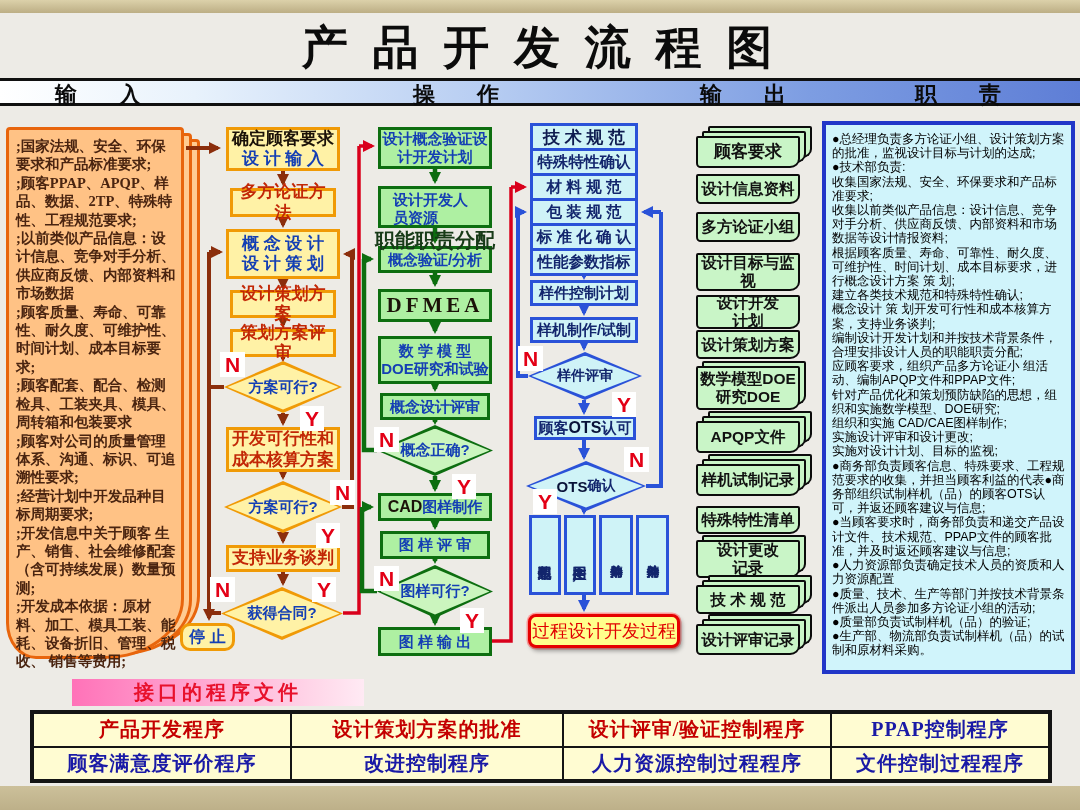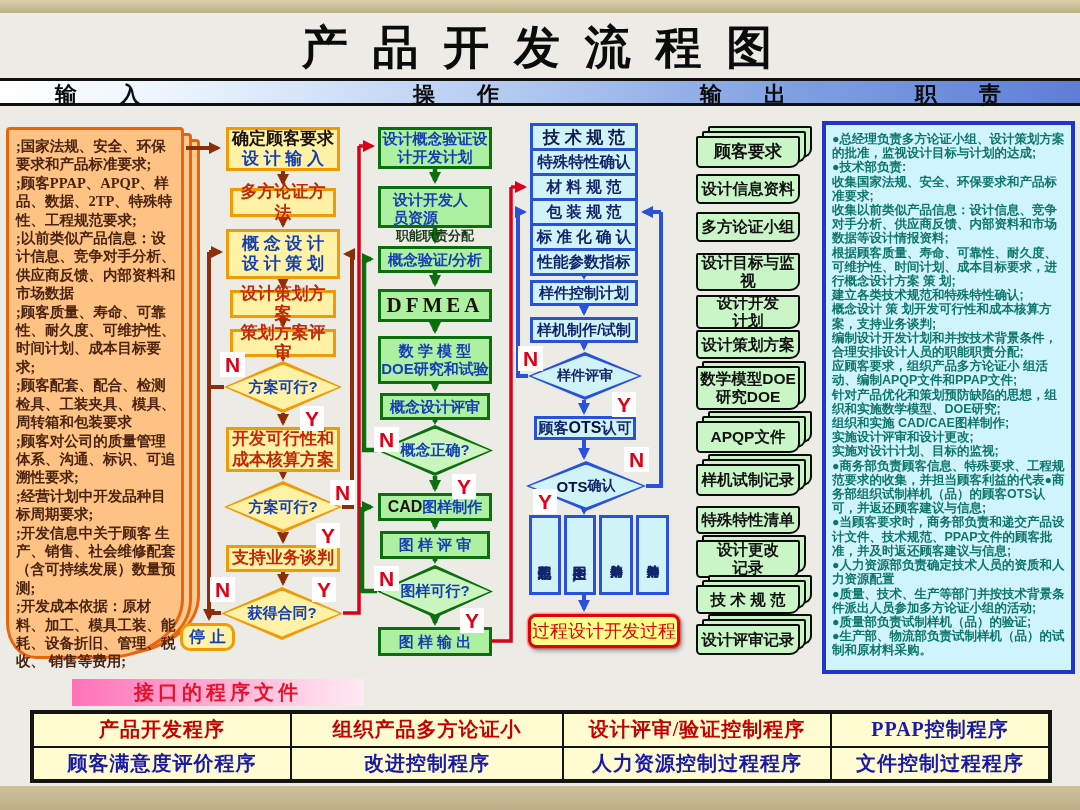--- a/index.html
+++ b/index.html
@@ -64,40 +64,40 @@
   .doc{position:absolute;left:696px;width:104px;box-sizing:border-box;background:#C9F5C7;
     border:2.5px solid #0B0B0B;border-radius:2px 2px 10px 4px / 2px 2px 9px 5px;
     display:flex;align-items:center;justify-content:center;text-align:center;
     font-weight:bold;font-size:15.5px;line-height:1.15;color:#111;padding:1px 2px;z-index:2;}
   .st1{box-shadow:6px -5px 0 -2px #C9F5C7,6px -5px 0 0 #0B0B0B;}
   .st2{box-shadow:6px -5px 0 -2px #C9F5C7,6px -5px 0 0 #0B0B0B,12px -10px 0 -2px #C9F5C7,12px -10px 0 0 #0B0B0B;}
 
   
   .duty{position:absolute;left:822px;top:121px;width:253px;height:553px;box-sizing:border-box;
     background:#D0F4FB;border:4px solid #2136C8;padding:7px 6px;overflow:hidden;}
-  .duty p{margin:0;font-size:12.5px;line-height:14.2px;color:#0f766e;font-weight:700;
+  .duty p{margin:0;font-size:12.5px;line-height:14.2px;color:#000000;font-weight:400;
     font-family:"Liberation Sans",sans-serif;}
 
   
   .pinkbar{position:absolute;left:72px;top:679px;width:292px;height:27px;
     background:linear-gradient(90deg,#FF72B8,#FFD9EA 85%,#FFEAF4);
     display:flex;align-items:center;justify-content:center;
     font-size:20px;font-weight:bold;color:#E8112C;letter-spacing:4px;}
   .ptable{position:absolute;left:30px;top:710px;width:1022px;height:73px;box-sizing:border-box;
     border:3px solid #141414;background:#FFFCD2;display:grid;
     grid-template-columns:258px 272px 268px 218px;grid-template-rows:1fr 1fr;}
   .ptable .cell{box-sizing:border-box;border:1.5px solid #141414;display:flex;align-items:center;
     justify-content:center;font-family:"Liberation Serif",serif;font-weight:bold;font-size:20px;
     letter-spacing:1px;}
   .cell.red{color:#C40000;} .cell.blue{color:#1A1AA6;}
 
   .arrows{position:absolute;left:0;top:0;width:1080px;height:810px;z-index:1;pointer-events:none;}
   .node{z-index:2;text-align:center;} .yn{z-index:3;}
   .dutylab{position:absolute;left:370px;top:227px;width:130px;text-align:center;
-    font-weight:bold;font-size:13px;color:#173A17;z-index:3;}
+    font-weight:bold;font-size:20px;color:#173A17;z-index:3;}
 </style>
 </head>
 <body>
 
 <div id="slide">
   <div class="band-top"></div>
   <div class="band-bottom"></div>
 
   <div class="title">产 品 开 发 流 程 图</div>
 
@@ -324,21 +324,21 @@
   <div class="yn" style="left:374px;top:566px">N</div>
   <div class="yn" style="left:460px;top:608px">Y</div>
   <div class="yn" style="left:518px;top:346px">N</div>
   <div class="yn" style="left:612px;top:392px">Y</div>
   <div class="yn" style="left:624px;top:447px">N</div>
   <div class="yn" style="left:533px;top:489px">Y</div>
 
   <div class="pinkbar">接口的程序文件</div>
   <div class="ptable">
     <div class="cell red">产品开发程序</div>
-    <div class="cell red">组织产品多方论证小</div>
+    <div class="cell red">设计策划方案的批准</div>
     <div class="cell red">设计评审/验证控制程序</div>
     <div class="cell blue">PPAP控制程序</div>
     <div class="cell blue">顾客满意度评价程序</div>
     <div class="cell blue">改进控制程序</div>
     <div class="cell blue">人力资源控制过程程序</div>
     <div class="cell blue">文件控制过程程序</div>
   </div>
 </div>
 
 </body></html>

